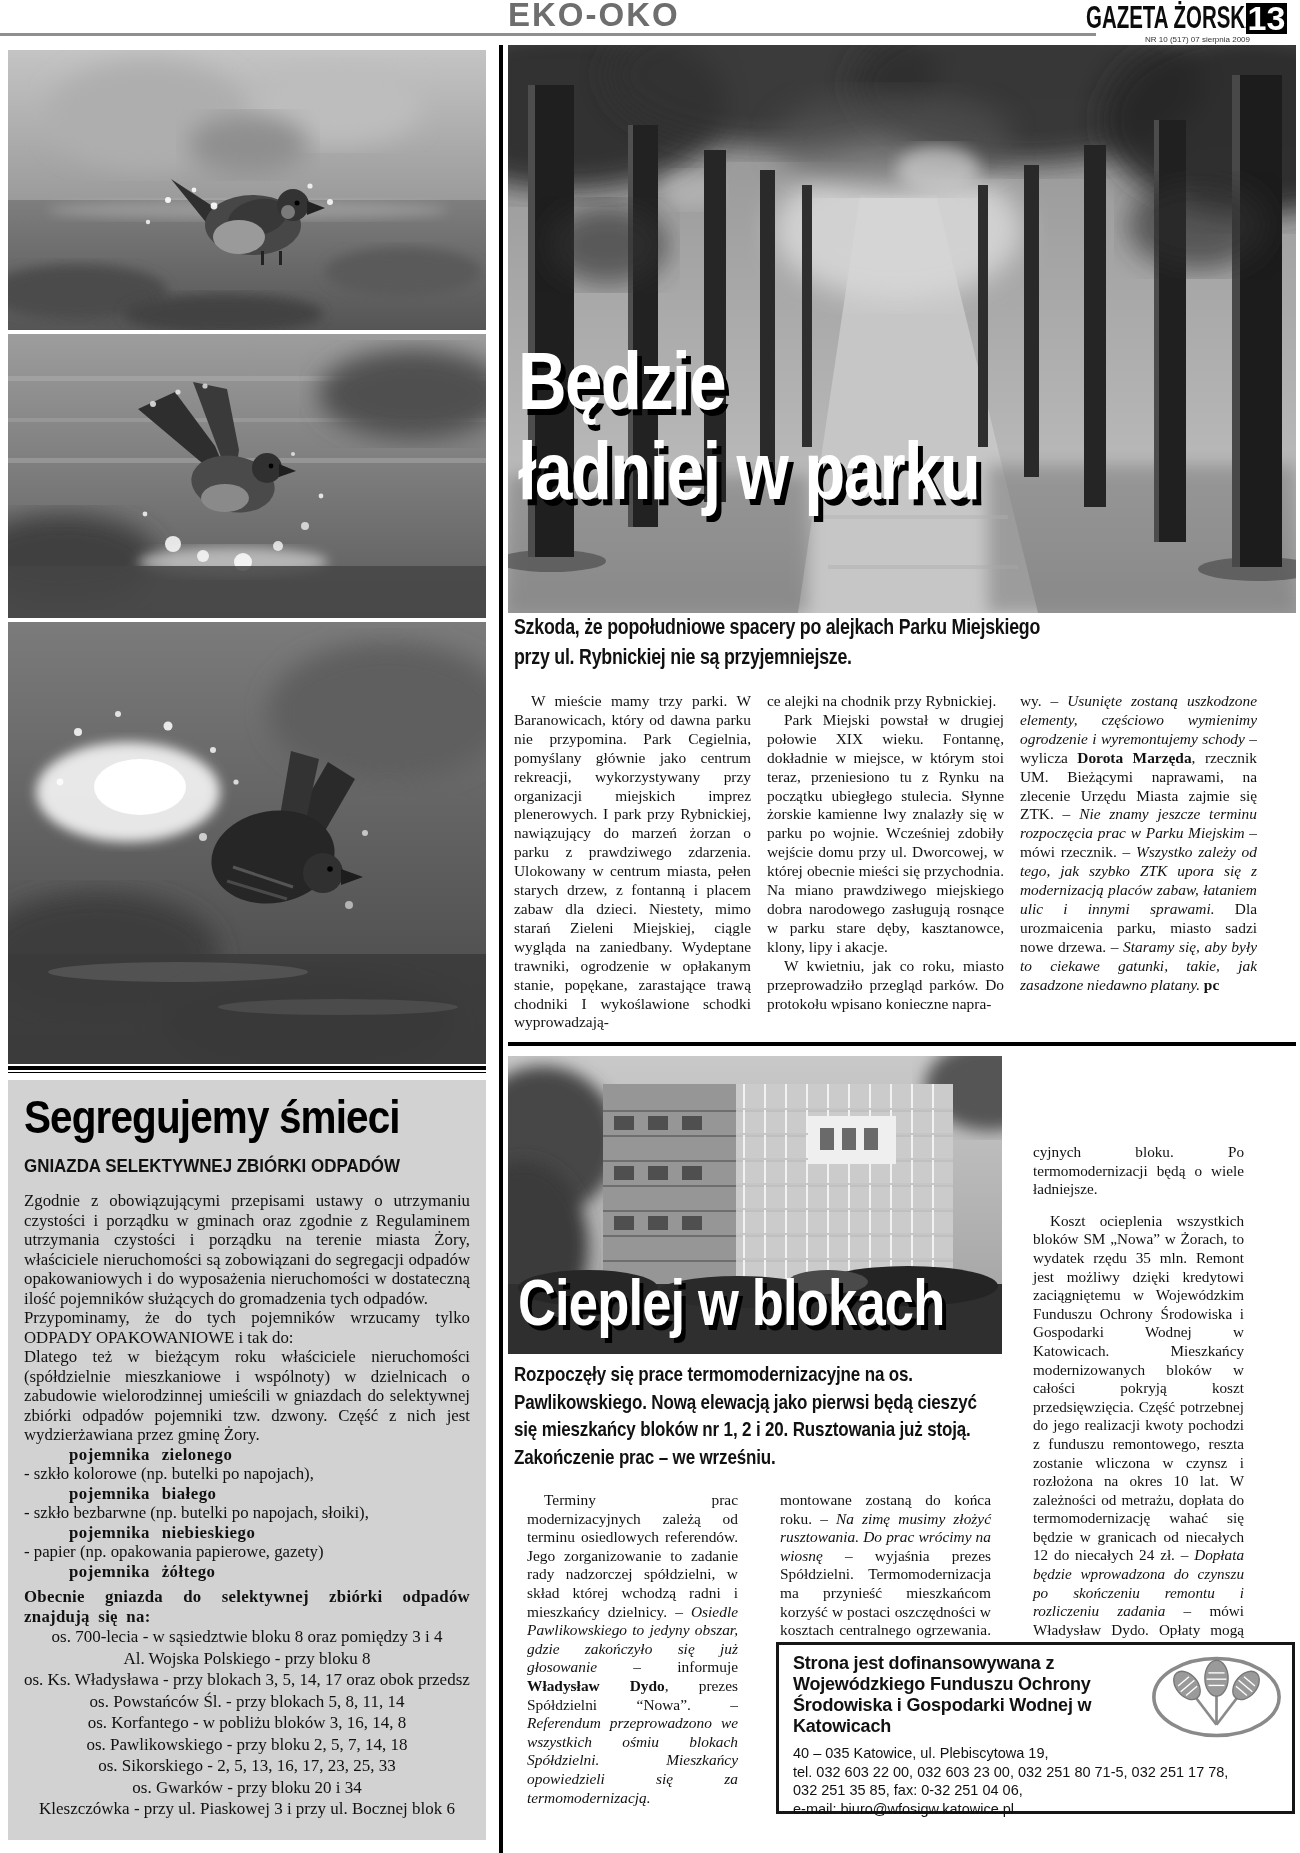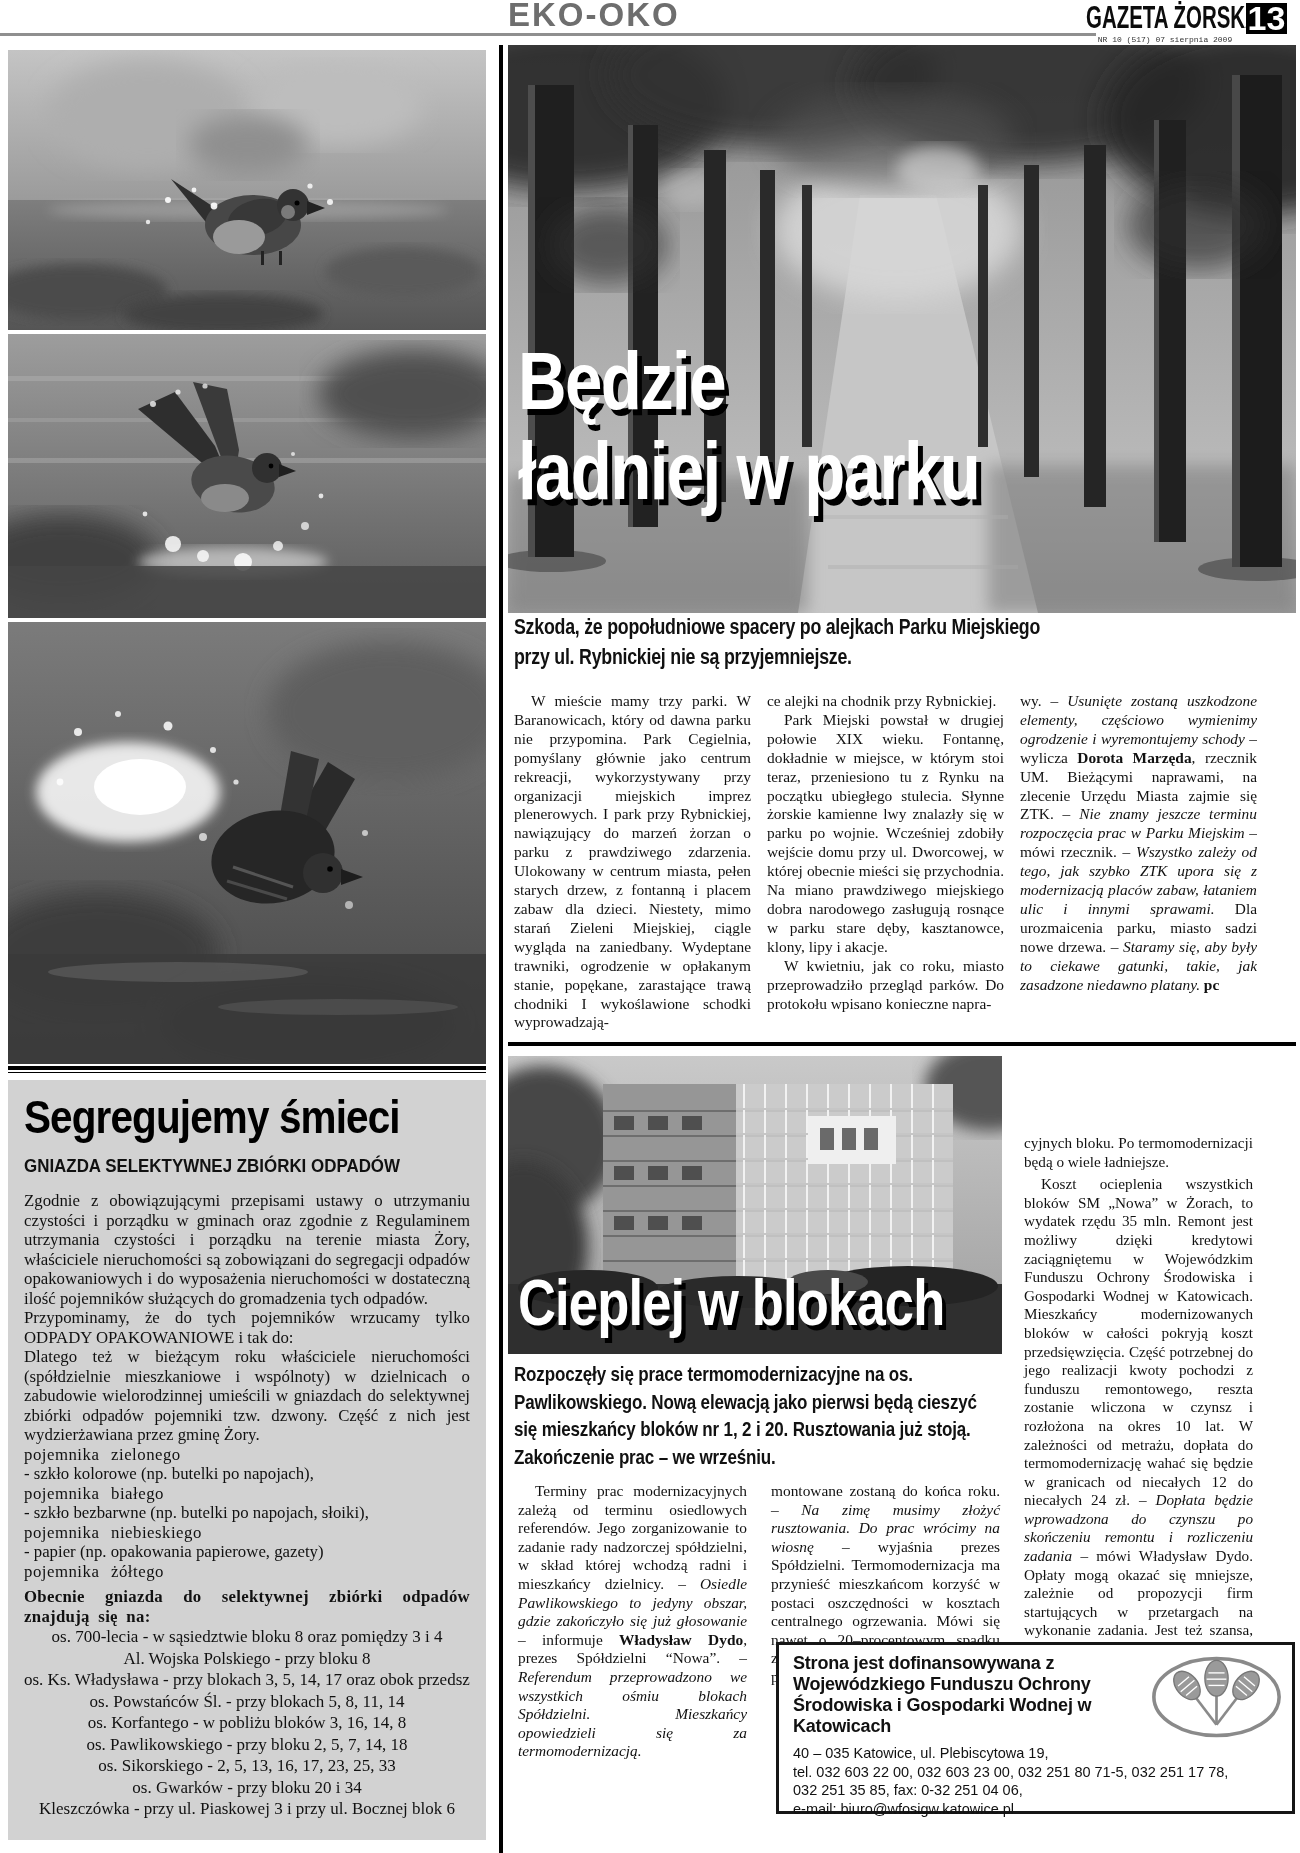--- a/index.html
+++ b/index.html
@@ -18,21 +18,21 @@
     left:1086px;top:0px;font-family:"Liberation Sans",sans-serif;font-weight:bold;
     font-size:31px;color:#0c0c0c;transform:scaleX(0.66);transform-origin:left top;
     white-space:nowrap;letter-spacing:0px;
   }
   .pageno{
     left:1246px;top:3px;width:41px;height:31px;background:#000;color:#fff;
     font-family:"Liberation Sans",sans-serif;font-weight:bold;font-size:34px;
     line-height:31px;text-align:center;
   }
   .dateline{
-    left:1080px;top:35px;width:170px;text-align:center;font-family:Liberation Mono, monospace;
+    left:1080px;top:35px;width:170px;text-align:right;font-family:Liberation Sans, sans-serif;
     font-size:8px;color:#333;
   }
   
   .photo{left:8px;width:478px;overflow:hidden;background:#888;}
   .photo svg{display:block;width:100%;height:100%;}
   .double-rule{left:8px;top:1066px;width:478px;height:7px;border-top:4px solid #000;border-bottom:1px solid #000;box-sizing:border-box;}
   .seg-box{
     left:8px;top:1080px;width:478px;height:760px;background:#d2d2d2;
     box-sizing:border-box;padding:8px 16px 0 16px;overflow:hidden;
   }
@@ -40,21 +40,21 @@
     font-family:"Liberation Sans",sans-serif;font-weight:bold;font-size:46px;
     letter-spacing:-1px;color:#000;transform:scaleX(0.88);transform-origin:left top;
     white-space:nowrap;margin-top:2px;
   }
   .seg-sub{
     font-family:"Liberation Sans",sans-serif;font-weight:bold;font-size:18px;
     margin-top:12px;transform:scaleX(0.94);transform-origin:left top;white-space:nowrap;
   }
   .seg-body{margin-top:14px;font-size:16.8px;line-height:19.5px;text-align:justify;}
   .seg-body p{margin:0;}
-  .bin-name{font-weight:normal;letter-spacing:0.5px;word-spacing:7px;}
+  .bin-name{font-weight:bold;letter-spacing:0.5px;word-spacing:7px;margin-left:45px;}
   .seg-intro{font-weight:bold;letter-spacing:0.3px;word-spacing:4px;margin-top:6px !important;}
   .seg-list{font-size:17px;line-height:21.5px;text-align:left;}
   .seg-list div{white-space:nowrap;overflow:hidden;text-align:center;}
   
   .vrule{left:499px;top:45px;width:4px;height:1808px;background:#000;}
   .park-photo{left:508px;top:45px;width:788px;height:568px;overflow:hidden;}
   .park-photo svg,.bld-photo svg{display:block;width:100%;height:100%;}
   .park-headline{
     left:518px;top:336px;font-family:"Liberation Sans",sans-serif;font-weight:bold;
     font-size:82px;line-height:90px;color:#fff;letter-spacing:-2px;
@@ -77,21 +77,21 @@
     left:518px;top:1266px;font-family:"Liberation Sans",sans-serif;font-weight:bold;
     font-size:64px;color:#fff;letter-spacing:-1px;transform:scaleX(0.82);
     transform-origin:left top;white-space:nowrap;text-shadow:5px 5px 0 #000;
   }
   .lead2{
     left:514px;top:1360px;width:600px;font-family:"Liberation Sans",sans-serif;
     font-weight:bold;font-size:21px;line-height:27.5px;letter-spacing:-0.2px;
     transform:scaleX(0.81);transform-origin:left top;
   }
   .ccol{width:237px;overflow:hidden;font-size:15.4px;line-height:18.6px;text-align:justify;}
-  .ccol p{margin:4px;}
+  .ccol p{margin:13px;}
   .c1{left:514px;top:1478px;height:378px;}
   .c2{left:767px;top:1478px;height:208px;}
   .c3{left:1020px;top:1130px;height:552px;font-size:15.2px;}
   
   .fbox{
     left:776px;top:1642px;width:519px;height:172px;background:#fff;
     border:3px solid #161616;box-sizing:border-box;padding:8px 14px;
     font-family:"Liberation Sans",sans-serif;
   }
   .fbox-heading{font-weight:bold;font-size:18px;line-height:21px;width:352px;letter-spacing:-0.2px;}

